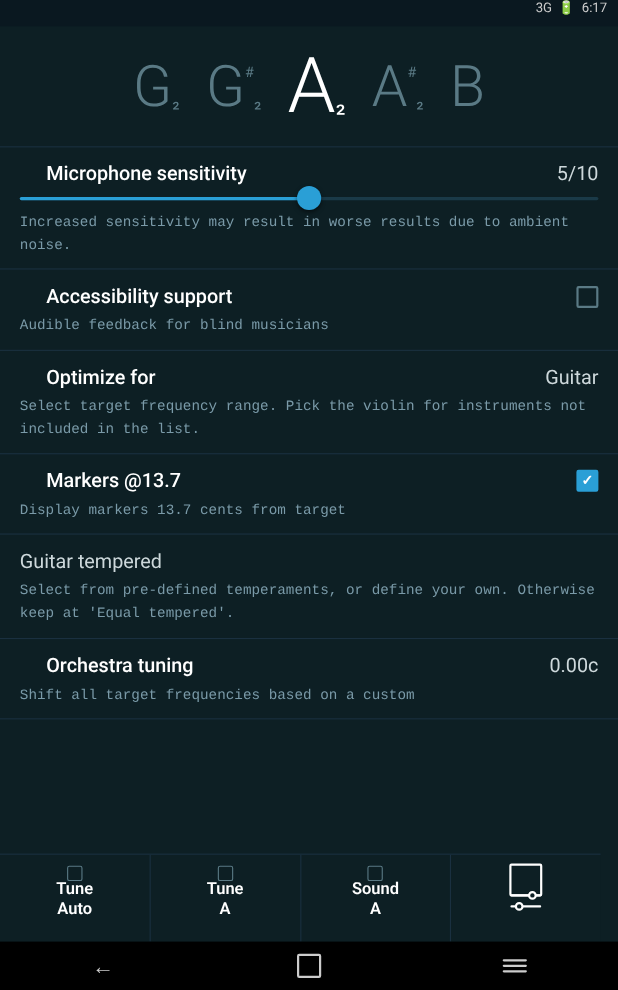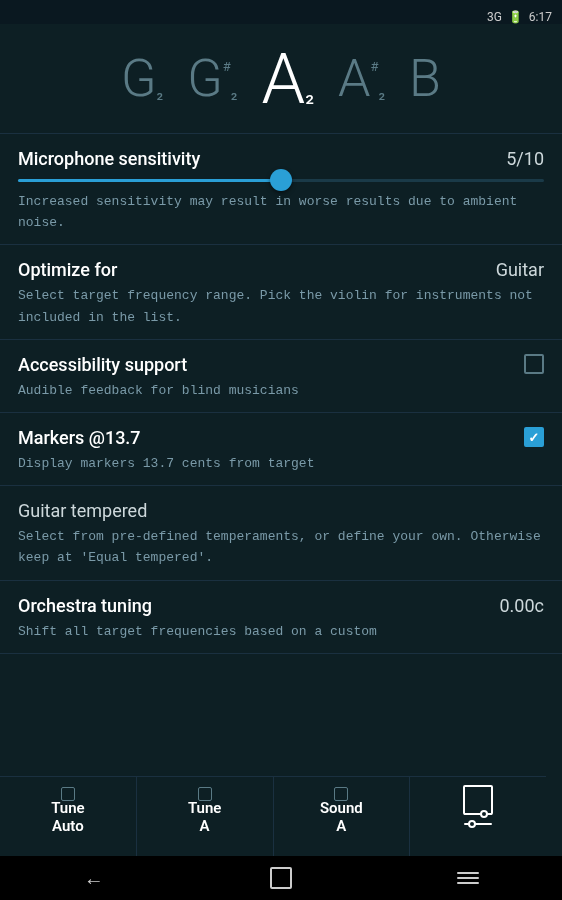--- a/index.html
+++ b/index.html
@@ -12,21 +12,21 @@
       color: #cdd8db;
       overflow: hidden;
       position: relative;
     }
 
     
     .status-bar {
       background: #0a1820;
       height: 24px;
       display: flex;
-      align-items: flex-end;
+      align-items: flex-start;
       justify-content: flex-end;
       padding: 0 10px;
       font-size: 12px;
       color: #ccc;
       gap: 6px;
     }
 
     
     .note-display {
       background: #0d1f24;
@@ -92,20 +92,21 @@
       display: flex;
       justify-content: space-between;
       align-items: center;
       margin-bottom: 4px;
     }
 
     .setting-title {
       font-size: 18px;
       font-weight: 500;
       color: #ffffff;
+      margin-left: 24px;
     }
 
     .setting-value {
       font-size: 18px;
       color: #cdd8db;
     }
 
     .setting-desc {
       font-size: 13px;
       color: #7a9aa8;
@@ -314,32 +315,32 @@
         <div class="slider-track">
           <div class="slider-fill"></div>
           <div class="slider-thumb"></div>
         </div>
       </div>
       <span class="setting-desc">Increased sensitivity may result in worse results due to ambient noise.</span>
     </div>
 
     <div class="setting-row">
       <div class="setting-header">
+        <span class="setting-title">Accessibility support</span>
+        <div class="checkbox-container"></div>
+      </div>
+      <span class="setting-desc">Audible feedback for blind musicians</span>
+    </div>
+
+    <div class="setting-row">
+      <div class="setting-header">
         <span class="setting-title">Optimize for</span>
         <span class="setting-value">Guitar</span>
       </div>
       <span class="setting-desc">Select target frequency range. Pick the violin for instruments not included in the list.</span>
-    </div>
-
-    <div class="setting-row">
-      <div class="setting-header">
-        <span class="setting-title">Accessibility support</span>
-        <div class="checkbox-container"></div>
-      </div>
-      <span class="setting-desc">Audible feedback for blind musicians</span>
     </div>
 
     <div class="setting-row">
       <div class="setting-header">
         <span class="setting-title">Markers @13.7</span>
         <div class="checkbox-container checked"></div>
       </div>
       <span class="setting-desc">Display markers 13.7 cents from target</span>
     </div>
 

